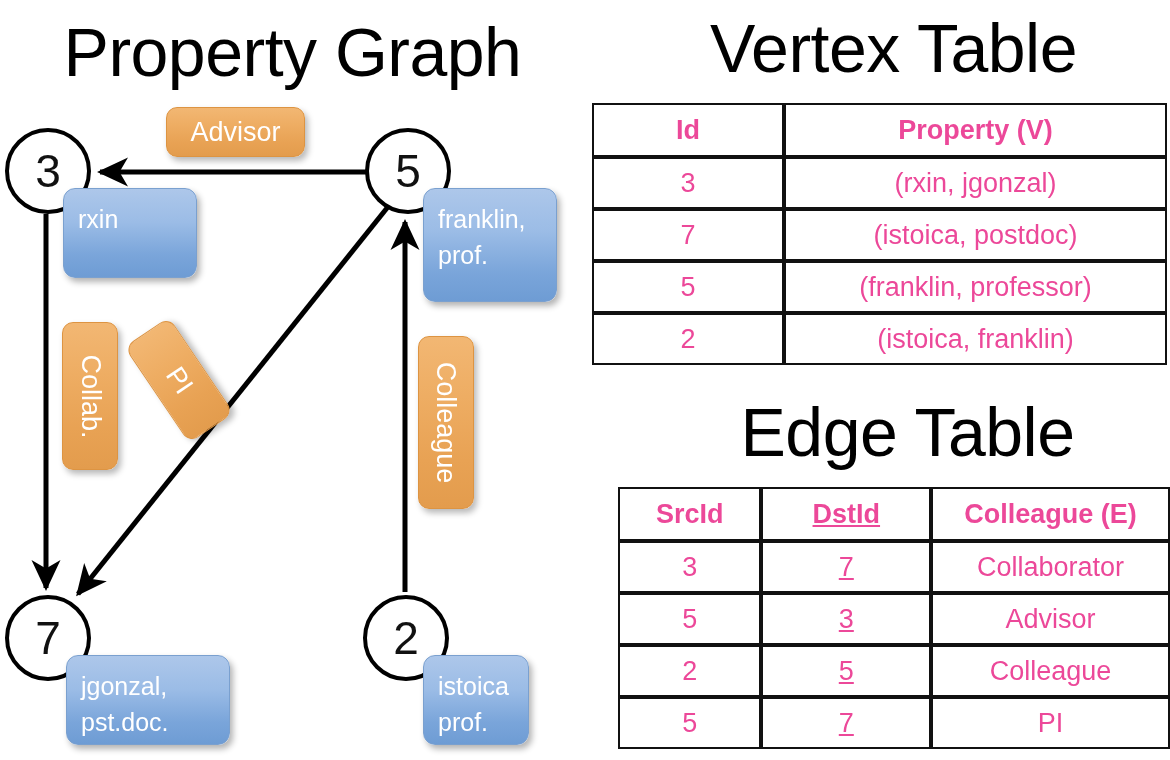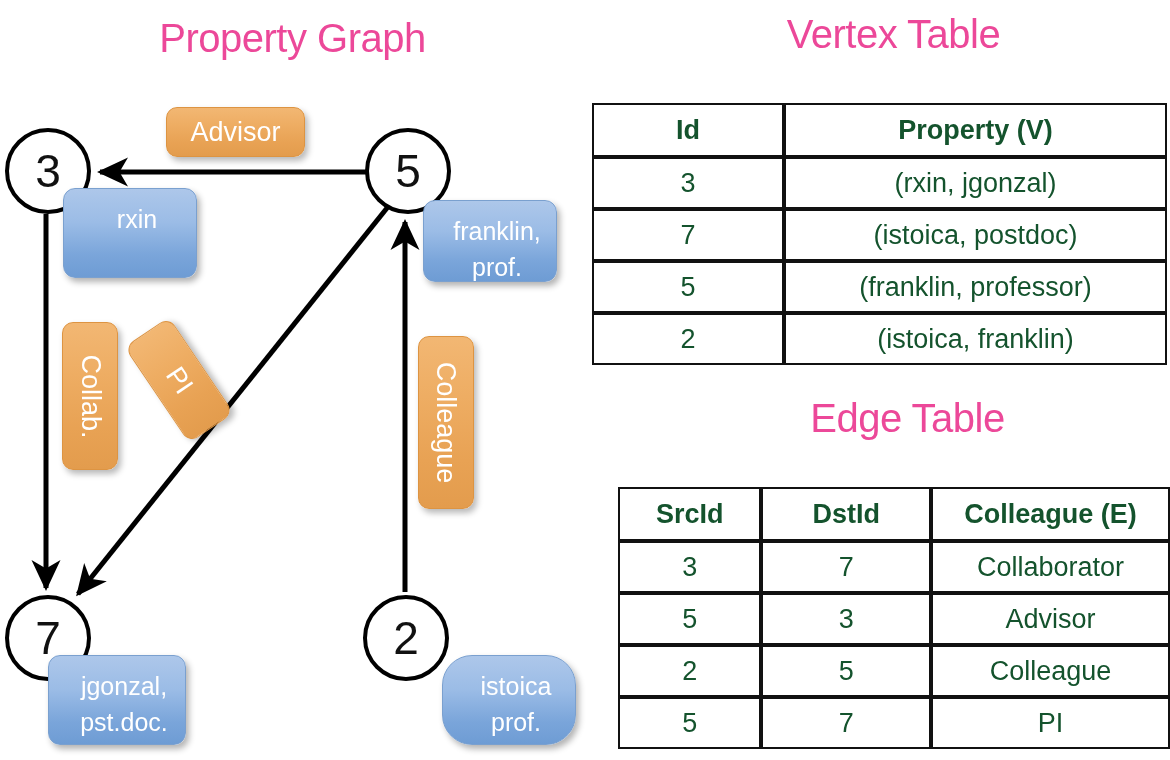--- a/index.html
+++ b/index.html
@@ -14,24 +14,24 @@
     overflow: hidden;
     font-family: "Liberation Sans", sans-serif;
     color: #000000;
   }
 
   
   .title {
     position: absolute;
     font-family: "Liberation Sans", sans-serif;
     font-weight: 300;
-    font-size: 40px;
+    font-size: 68px;
     line-height: 1;
     letter-spacing: -0.5px;
-    color: #ec4899;
+    color: #000000;
     white-space: nowrap;
     text-align: center;
   }
   #title-property-graph { left: 0px;   top: 18px;  width: 585px; }
   #title-vertex-table   { left: 601px; top: 14px;  width: 585px; }
   #title-edge-table     { left: 615px; top: 398px; width: 585px; }
 
   
   #graph-panel {
     position: absolute;
@@ -76,26 +76,25 @@
     border: 1px solid #7aa0cf;
     box-shadow: 3px 4px 6px rgba(0,0,0,0.30);
     box-sizing: border-box;
     color: #ffffff;
     font-family: "Liberation Sans", sans-serif;
     font-weight: 300;
     font-size: 25px;
     line-height: 1.42;
     padding: 13px 0 0 14px;
     z-index: 6;
-    text-align: center;
   }
   #prop-box-3 { left: 63px;  top: 188px; width: 134px; height: 90px; }
-  #prop-box-5 { left: 423px; top: 200px; width: 134px; height: 82px; }
-  #prop-box-7 { left: 48px;  top: 655px; width: 138px; height: 90px; }
-  #prop-box-2 { left: 442px; top: 655px; width: 134px; height: 90px; border-radius: 30px; }
+  #prop-box-5 { left: 423px; top: 188px; width: 134px; height: 114px; }
+  #prop-box-7 { left: 66px;  top: 655px; width: 164px; height: 90px; }
+  #prop-box-2 { left: 423px; top: 655px; width: 106px; height: 90px; }
   .prop-line { display: block; white-space: nowrap; }
 
   
   .edge-label {
     position: absolute;
     border-radius: 11px;
     background: linear-gradient(180deg, #f2b773 0%, #eead63 35%, #e8a254 72%, #e39c4d 100%);
     border: 1px solid #dd9442;
     box-shadow: 3px 4px 6px rgba(0,0,0,0.28);
     box-sizing: border-box;
@@ -144,39 +143,39 @@
     font-weight: 300;
   }
   .data-table td, .data-table th {
     border: 2px solid #111;
     padding: 0;
     text-align: center;
     vertical-align: middle;
     height: 52px;
     font-weight: 300;
     font-size: 27px;
-    color: #14532d;
+    color: #ec4899;
     background: #ffffff;
     box-sizing: border-box;
   }
   .data-table th {
     font-weight: 700;
     font-size: 27px;
     height: 54px;
   }
   .cell-v { background: #ccdaf0; }
   .cell-e { background: #f6e0c8; }
 
   #vertex-table { left: 592px; top: 103px; }
   #vertex-table .col-id   { width: 192px; }
   #vertex-table .col-prop { width: 383px; }
 
   #edge-table { left: 618px; top: 487px; }
   #edge-table .col-src  { width: 151px; }
-  #edge-table .col-dst  { width: 180px; }
+  #edge-table .col-dst  { width: 180px; text-decoration: underline; }
   #edge-table .col-prop { width: 248px; }
 </style>
 </head>
 <body>
 
 <div class="title" id="title-property-graph">Property Graph</div>
 <div class="title" id="title-vertex-table">Vertex Table</div>
 <div class="title" id="title-edge-table">Edge Table</div>
 
 <div id="graph-panel">

